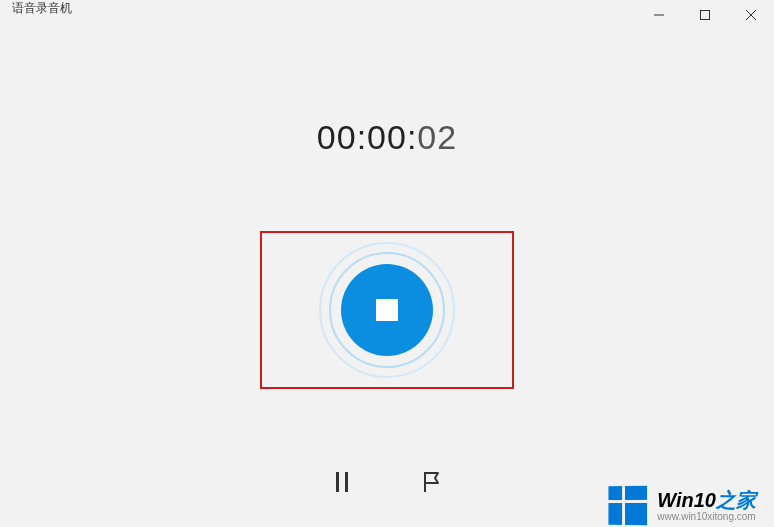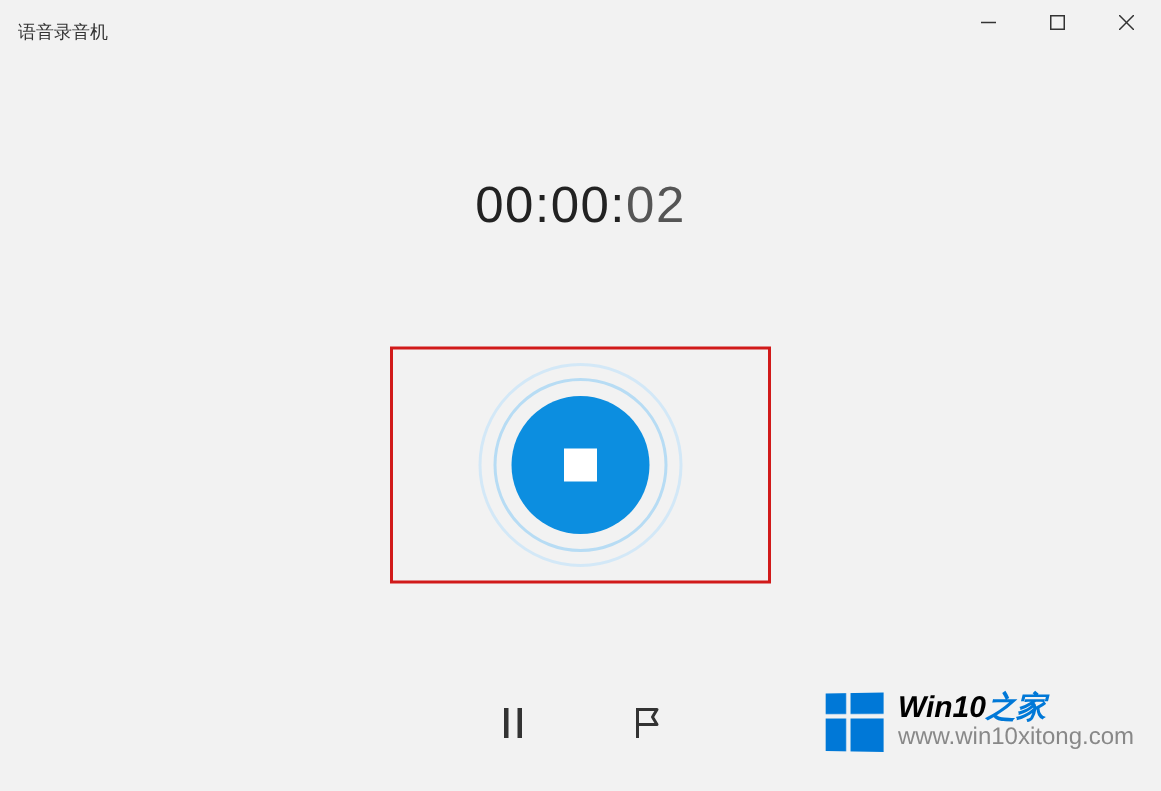--- a/index.html
+++ b/index.html
@@ -11,21 +11,21 @@
       width: 774px;
       height: 527px;
       background: #f2f2f2;
       font-family: "Microsoft YaHei", "Segoe UI", sans-serif;
       position: relative;
       overflow: hidden;
     }
     .titlebar {
       height: 30px;
       display: flex;
-      align-items: flex-end;
+      align-items: flex-start;
       justify-content: space-between;
       padding-left: 12px;
     }
     .titlebar-title {
       font-size: 12px;
       color: #333;
     }
     .window-controls {
       display: flex;
       height: 100%;
@@ -119,21 +119,21 @@
       width: 30px;
       height: 30px;
       display: flex;
       align-items: center;
       justify-content: center;
       cursor: pointer;
       color: #333;
     }
     .watermark {
       position: absolute;
-      bottom: 26px;
+      bottom: 2px;
       right: 18px;
       display: flex;
       align-items: center;
       gap: 10px;
     }
     .win-logo {
       display: grid;
       grid-template-columns: 14px 22px;
       grid-template-rows: 14px 22px;
       gap: 3px;
@@ -151,21 +151,21 @@
       font-size: 20px;
       font-weight: bold;
       color: #000;
       font-style: italic;
     }
     .watermark-accent {
       color: #0078d7;
       font-style: italic;
     }
     .watermark-sub {
-      font-size: 16px;
+      font-size: 10px;
       color: #888;
     }
   </style>
 </head>
 <body>
 
 <div class="titlebar">
   <span class="titlebar-title">语音录音机</span>
   <div class="window-controls">
     <div class="window-btn">

